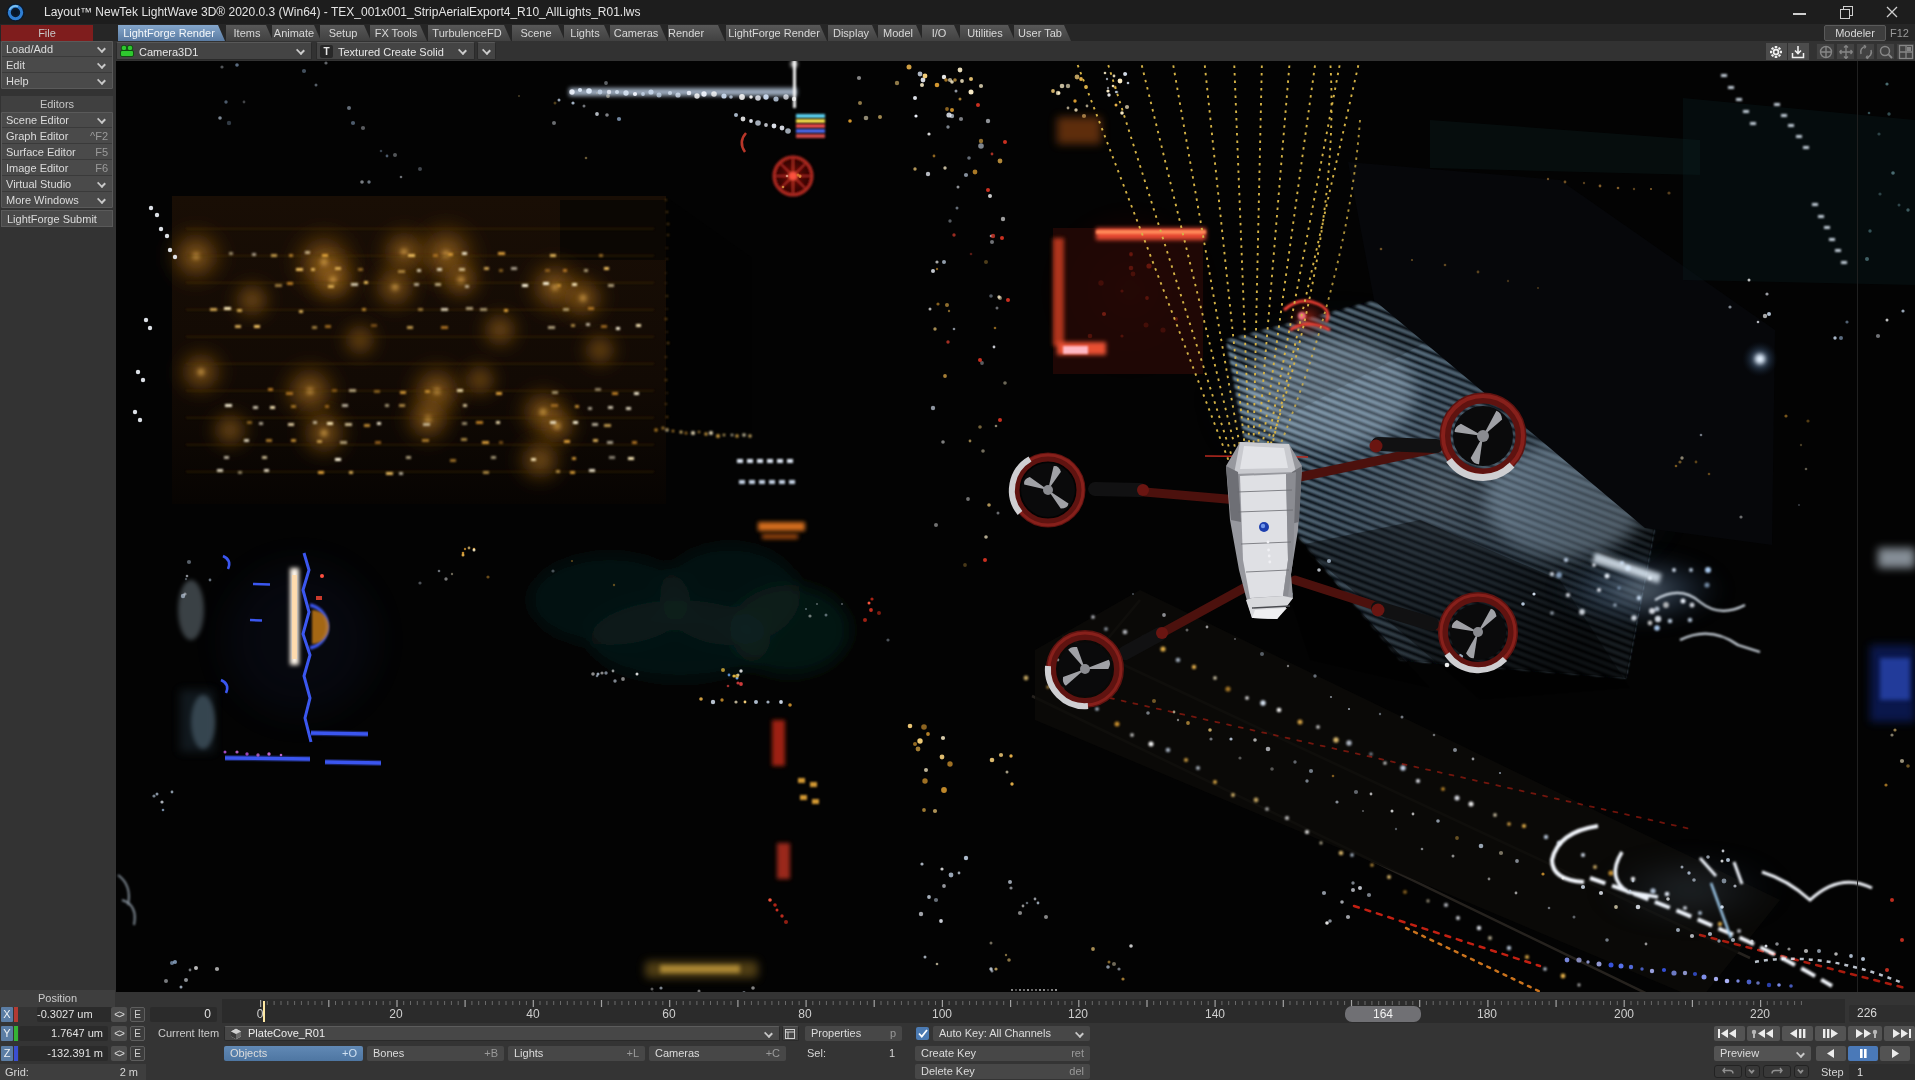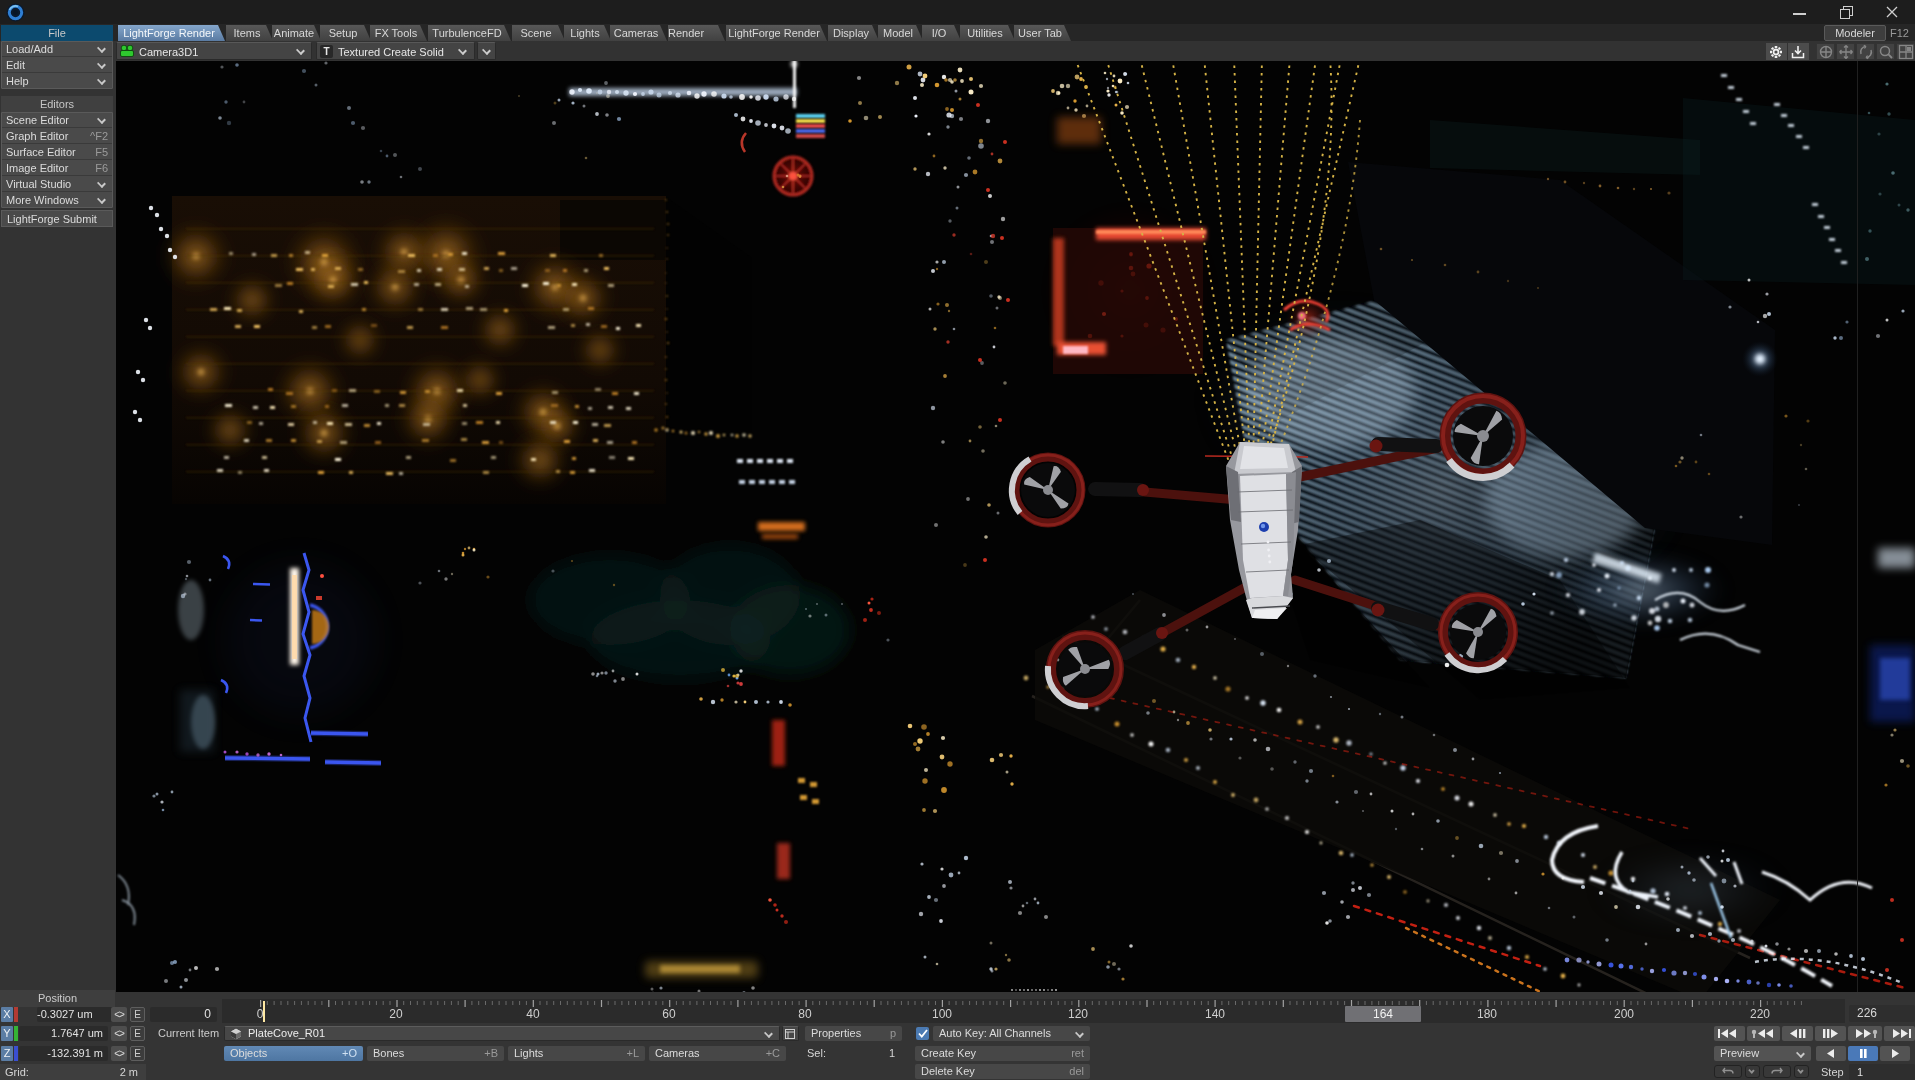--- a/index.html
+++ b/index.html
@@ -1239,20 +1239,21 @@
       <circle cx="1052" cy="990" r="1.1" fill="#cfcfcf" opacity="0.74"></circle>
       <circle cx="1056" cy="990" r="0.9" fill="#cfcfcf" opacity="1.00"></circle>
     </svg>
 <div class="abs" style="left:0;top:0;width:1915px;height:24px;background:#1d1d1d;"></div>
 <svg class="abs" style="left:6px;top:3px" width="19" height="19" viewBox="0 0 19 19">
 <circle cx="9.5" cy="9.5" r="9" fill="#0a1a2e"></circle>
 <circle cx="9.5" cy="9.5" r="6.2" fill="none" stroke="#2f7fd4" stroke-width="3"></circle>
 <circle cx="9.5" cy="9.5" r="2.4" fill="#071526"></circle>
 <path d="M3.5,7 A6.5,6.5 0 0 1 12,3.4" fill="none" stroke="#7ec3f0" stroke-width="1.6"></path>
 </svg>
+<div class="txt" style="left:44px;top:4px;font-size:12px;line-height:16px;color:#e4e4e4;">Layout™ NewTek LightWave 3D® 2020.0.3 (Win64) - TEX_001x001_StripAerialExport4_R10_AllLights_R01.lws</div>
 <div class="abs" style="left:1793px;top:13px;width:13px;height:2px;background:#cfcfcf;"></div>
 <svg class="abs" style="left:1840px;top:6px" width="13" height="13" viewBox="0 0 13 13">
 <rect x="3.5" y="0.5" width="9" height="9" fill="none" stroke="#cfcfcf" stroke-width="1"></rect>
 <rect x="0.5" y="3.5" width="9" height="9" fill="#1d1d1d" stroke="#cfcfcf" stroke-width="1"></rect>
 </svg>
 <svg class="abs" style="left:1886px;top:6px" width="12" height="12" viewBox="0 0 12 12">
 <path d="M1,1 L11,11 M11,1 L1,11" stroke="#cfcfcf" stroke-width="1.3"></path>
 </svg>
 <div class="abs" style="left:0;top:24px;width:1915px;height:17px;background:#262626;"></div>
 <div class="tab" style="left:118px;width:107px;background:linear-gradient(#84a6cb,#5a7ba2);color:#f4f7fa;padding-right:5px;">LightForge Render</div>
@@ -1322,21 +1323,21 @@
       <circle cx="7" cy="7" r="4.5" fill="none" stroke="#868686" stroke-width="1.5"></circle>
       <path d="M10.2,10.2 L14,14" stroke="#868686" stroke-width="1.8"></path>
     </svg>
 <div class="abs" style="left:1896px;top:43px;width:19px;height:17px;background:#424242;border:1px solid #333;"></div>
 <svg class="abs" style="left:1898px;top:44px" width="16" height="16" viewBox="0 0 16 16">
       <rect x="1.5" y="1.5" width="13" height="13" fill="none" stroke="#868686" stroke-width="1.3"></rect>
       <path d="M8,1.5 V14.5 M1.5,8 H14.5" stroke="#868686" stroke-width="1.3"></path>
       <rect x="9" y="3" width="4" height="4" fill="#868686"></rect>
     </svg>
 <div class="abs" style="left:0;top:41px;width:116px;height:951px;background:#333333;"></div>
-<div class="abs" style="left:1px;top:25px;width:112px;height:16px;background:#0c4a6e;color:#c8c8c8;font-size:11px;line-height:16px;text-align:center;">File</div>
+<div class="abs" style="left:1px;top:25px;width:92px;height:16px;background:#7f1d1d;color:#c8c8c8;font-size:11px;line-height:16px;text-align:center;">File</div>
 <div class="sbrow" style="top:41px;">Load/Add</div>
 <div style="position:absolute;left:98px;top:45px;width:7px;height:7px;border-right:2px solid #c8c8c8;border-bottom:2px solid #c8c8c8;transform:rotate(45deg) scale(1,.8);"></div>
 <div class="sbrow" style="top:57px;">Edit</div>
 <div style="position:absolute;left:98px;top:61px;width:7px;height:7px;border-right:2px solid #c8c8c8;border-bottom:2px solid #c8c8c8;transform:rotate(45deg) scale(1,.8);"></div>
 <div class="sbrow" style="top:73px;">Help</div>
 <div style="position:absolute;left:98px;top:77px;width:7px;height:7px;border-right:2px solid #c8c8c8;border-bottom:2px solid #c8c8c8;transform:rotate(45deg) scale(1,.8);"></div>
 <div class="abs" style="left:1px;top:41px;width:112px;height:48px;border:1px solid #5a5a5a;border-radius:1px;pointer-events:none;"></div>
 <div class="sbhead" style="top:96px;">Editors</div>
 <div class="sbrow" style="top:112px;">Scene Editor</div>
 <div style="position:absolute;left:98px;top:116px;width:7px;height:7px;border-right:2px solid #c8c8c8;border-bottom:2px solid #c8c8c8;transform:rotate(45deg) scale(1,.8);"></div>
@@ -1587,21 +1588,21 @@
       <text x="533" y="1018" font-size="12" fill="#cfcfcf" text-anchor="middle">40</text>
       <text x="669" y="1018" font-size="12" fill="#cfcfcf" text-anchor="middle">60</text>
       <text x="805" y="1018" font-size="12" fill="#cfcfcf" text-anchor="middle">80</text>
       <text x="942" y="1018" font-size="12" fill="#cfcfcf" text-anchor="middle">100</text>
       <text x="1078" y="1018" font-size="12" fill="#cfcfcf" text-anchor="middle">120</text>
       <text x="1215" y="1018" font-size="12" fill="#cfcfcf" text-anchor="middle">140</text>
       <text x="1487" y="1018" font-size="12" fill="#cfcfcf" text-anchor="middle">180</text>
       <text x="1624" y="1018" font-size="12" fill="#cfcfcf" text-anchor="middle">200</text>
       <text x="1760" y="1018" font-size="12" fill="#cfcfcf" text-anchor="middle">220</text>
     </svg>
-<div class="abs" style="left:1345px;top:1006px;width:76px;height:16px;background:#707074;border-radius:1px;color:#f2f2f2;font-size:12px;line-height:16px;text-align:center;">164</div>
+<div class="abs" style="left:1345px;top:1006px;width:76px;height:16px;background:#707074;border-radius:7px;color:#f2f2f2;font-size:12px;line-height:16px;text-align:center;">164</div>
 <div class="abs" style="left:263px;top:1001px;width:2px;height:21px;background:#ffe9a4;"></div>
 <div class="fld" style="left:1849px;top:1005px;width:66px;height:17px;background:#2e2e2e;line-height:17px;font-size:12px;color:#d8d8d8;"><span style="margin-left:8px;">226</span></div>
 <div class="abs" style="left:1px;top:1007px;width:12px;height:15px;background:#5b7da4;color:#eef2f6;font-size:11px;line-height:15px;text-align:center;border-radius:1px;">X</div>
 <div class="abs" style="left:14px;top:1007px;width:4px;height:15px;background:#b23a32;"></div>
 <div class="fld" style="left:37px;top:1007px;width:89px;height:15px;text-align:left;padding-right:5px;">-0.3027 um</div>
 <div class="btn" style="left:111px;top:1007px;width:16px;height:15px;text-align:center;font-size:10px;letter-spacing:-1px;">&lt;&gt;</div>
 <div class="abs" style="left:130px;top:1007px;width:15px;height:15px;background:#3c3c3c;border:1px solid #5e5e5e;border-radius:2px;color:#cfcfcf;font-size:10px;line-height:13px;text-align:center;">E</div>
 <div class="abs" style="left:1px;top:1026px;width:12px;height:15px;background:#5b7da4;color:#eef2f6;font-size:11px;line-height:15px;text-align:center;border-radius:1px;">Y</div>
 <div class="abs" style="left:14px;top:1026px;width:4px;height:15px;background:#35b335;"></div>
 <div class="fld" style="left:19px;top:1026px;width:89px;height:15px;text-align:right;padding-right:5px;">1.7647 um</div>

